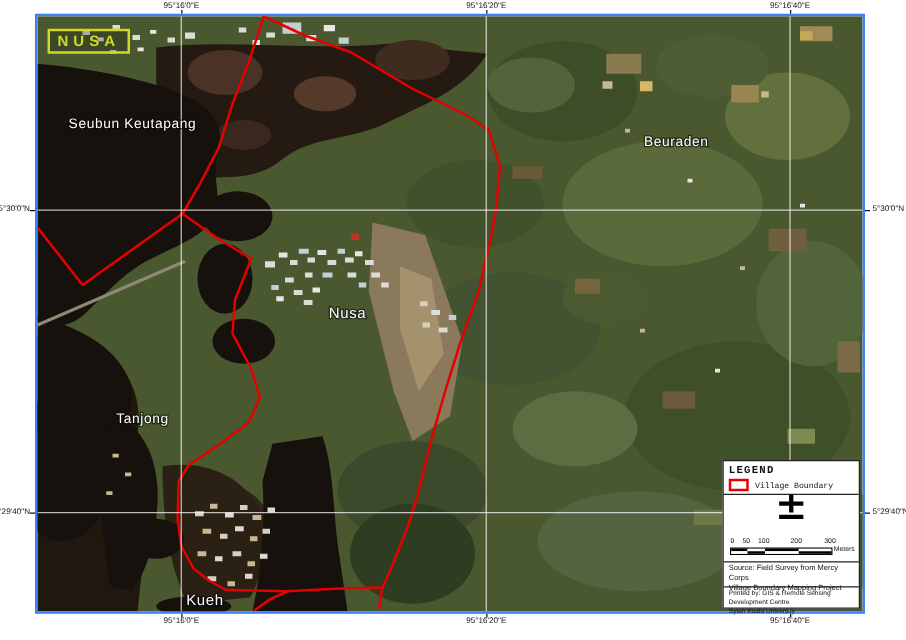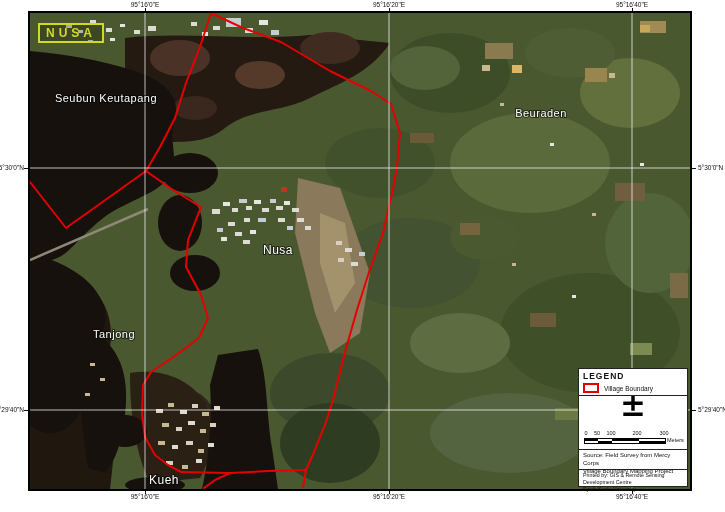--- a/index.html
+++ b/index.html
@@ -1,36 +1,36 @@
 <!DOCTYPE html>
 <html><head>
 <meta charset="utf-8">
 <style>
   html,body{margin:0;padding:0;background:#fff;}
   #page{position:relative;width:725px;height:512px;background:#fff;overflow:hidden;
         font-family:"Liberation Sans", sans-serif;}
   
   #map-frame{position:absolute;left:28px;top:11px;width:660px;height:476px;
-             border:2px solid #000000;background:#e5e5e5;}
+             border:2px solid #3b82f6;background:#e5e5e5;}
   #map-svg{display:block;width:660px;height:476px;}
   #map-svg text.place{paint-order:stroke;stroke:rgba(0,0,0,.55);stroke-width:2px;
              fill:#fff;font-family:"Liberation Sans",sans-serif;letter-spacing:.5px;}
   
   .coord{position:absolute;font-size:6.5px;color:#111;white-space:nowrap;}
   .coord.topb{transform:translateX(-50%);}
   .tick{position:absolute;background:#111;}
   
   #nusa-badge{position:absolute;left:38px;top:23px;padding:1px 6px;
       border:2px solid #d2d825;color:#d2d825;background:rgba(25,25,8,.25);
       font-weight:bold;font-size:12px;letter-spacing:4px;}
   
   #legend{position:absolute;left:578px;top:368px;width:110px;height:119px;
       background:#fff;border:1px solid #222;box-sizing:border-box;font-size:6.5px;color:#111;}
   .lg-sec{box-sizing:border-box;}
-  #lg-s1{height:26px;padding:2px 4px 0 4px;}
+  #lg-s1{height:26px;padding:2px 4px 0 4px;font-family:Liberation Mono, monospace;}
   #lg-title{font-weight:bold;font-size:8.5px;letter-spacing:1px;}
   .lg-item{display:flex;align-items:center;margin-top:2px;}
   .lg-swatch{width:12px;height:6px;border:2px solid #e60000;background:#fff;margin-right:5px;}
   #lg-s2{height:54px;border-top:1px solid #222;position:relative;}
   #north-arrow{position:absolute;left:0;right:0;top:-6px;text-align:center;
       font-family:"DejaVu Serif",serif;font-weight:bold;font-size:31px;color:#000;line-height:1;}
   #scalebar{position:absolute;left:5px;bottom:3px;width:100px;height:16px;}
   .sb-tick{position:absolute;top:0;font-size:5.5px;transform:translateX(-50%);}
   #sb-bar{position:absolute;left:0;top:8px;width:80px;height:4px;border:1px solid #000;
       display:flex;flex-wrap:wrap;}

